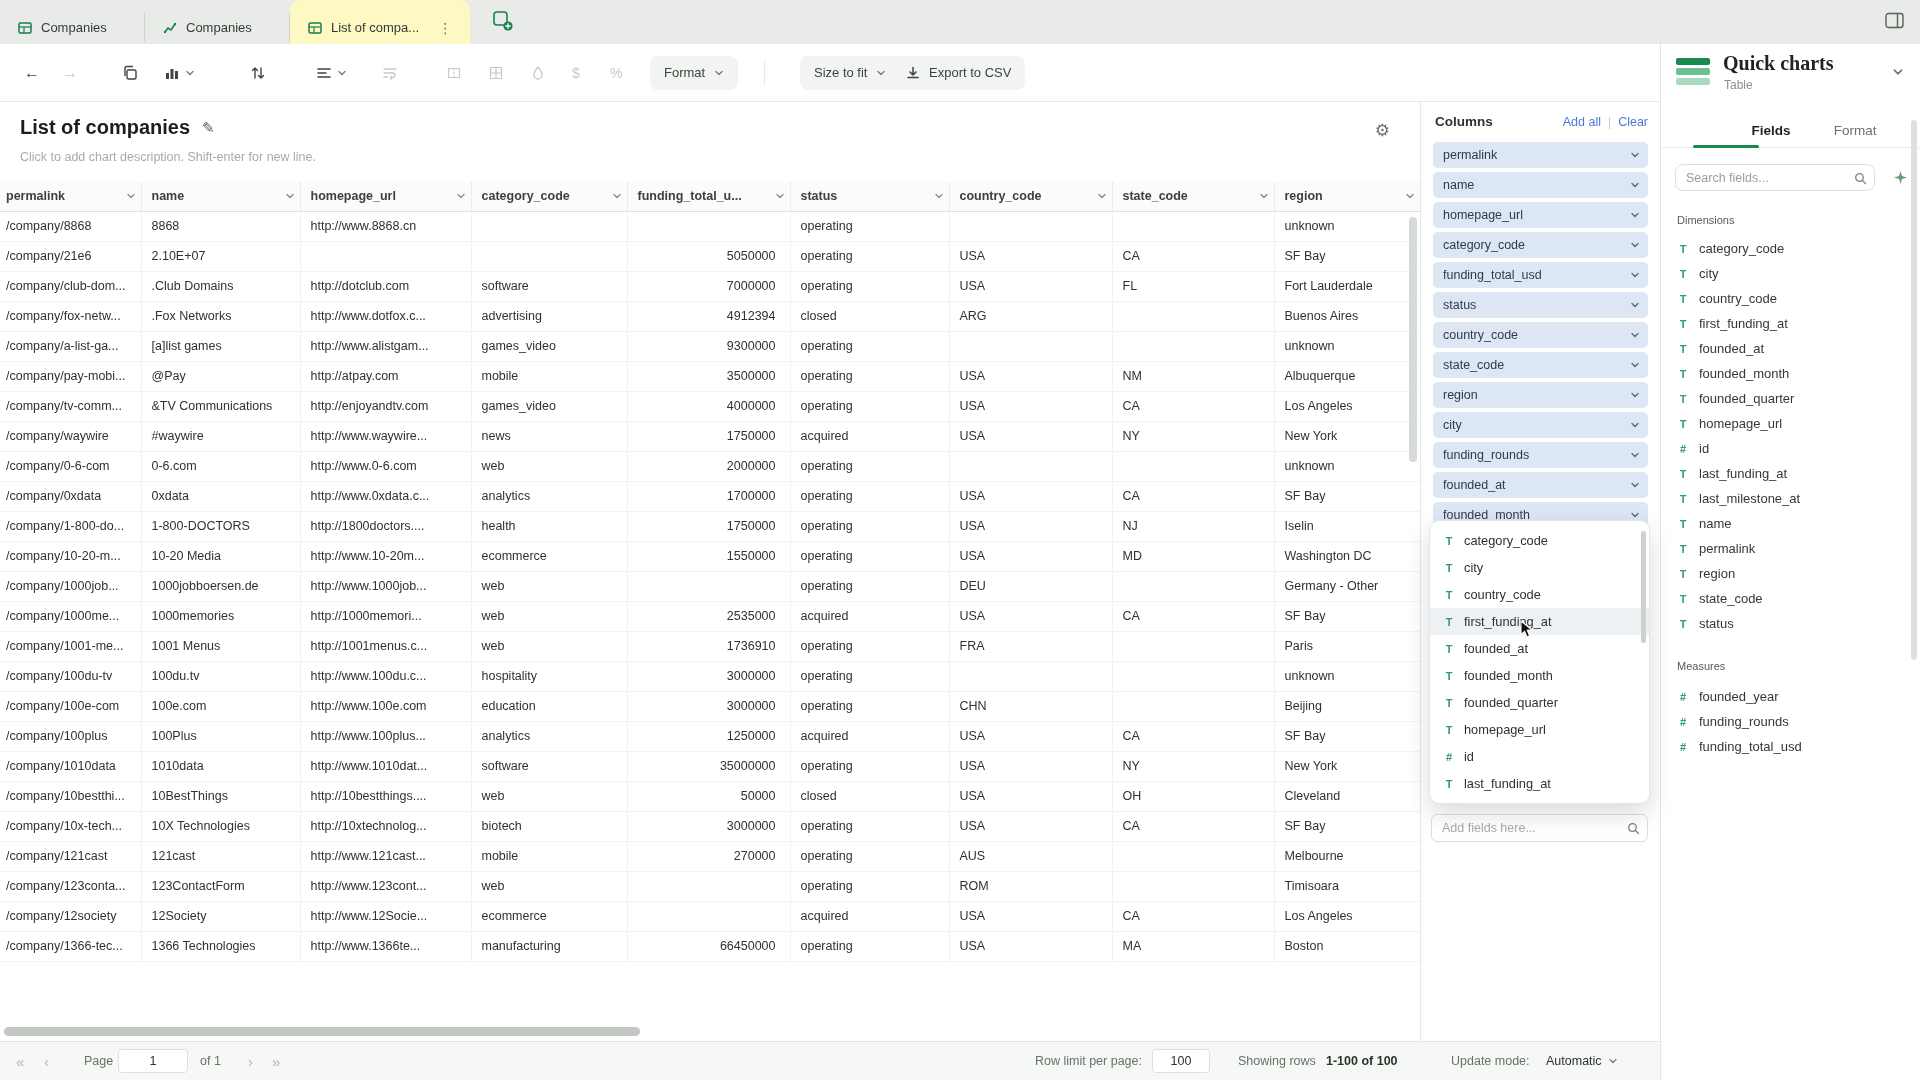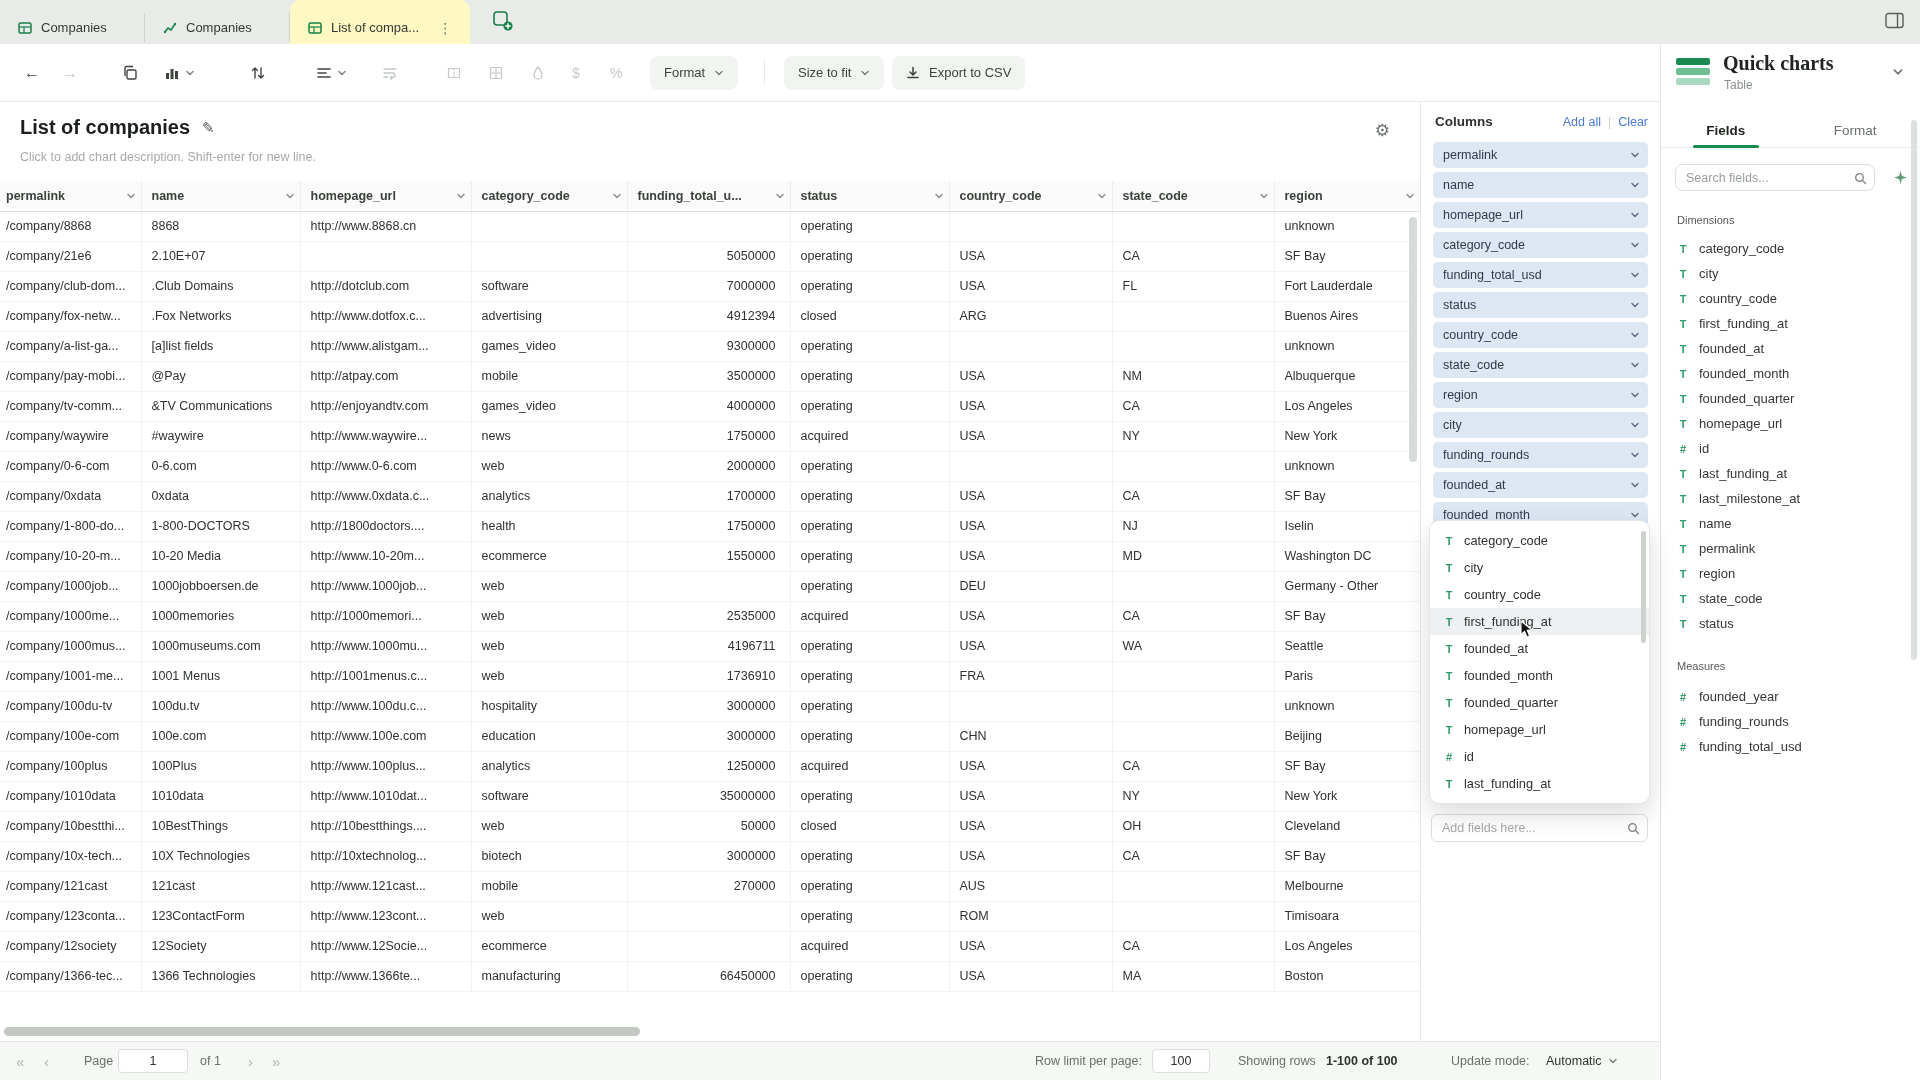--- a/index.html
+++ b/index.html
@@ -64,21 +64,21 @@
   .add-search { position:absolute; right:8px; top:7px; }
 
   
   .rightpanel { position:absolute; left:1660px; top:44px; width:260px; height:1036px; background:#fff; border-left:1px solid #e3e6e3; }
   .qc-icon { position:absolute; left:14px; top:12px; }
   .qc-title { position:absolute; left:62px; top:8px; font-family:"Liberation Serif",serif; font-size:20px; font-weight:600; color:#1f241f; }
   .qc-sub { position:absolute; left:63px; top:34px; font-size:12px; color:#8a908a; }
   .qc-chev { position:absolute; right:16px; top:22px; color:#6e746e; background:none; border:none; cursor:pointer; display:flex; }
   .qc-tabs { position:absolute; top:70px; left:0; right:0; height:34px; border-bottom:1px solid #e8ebe8; display:flex; }
   .qc-tab { width:50%; text-align:center; font-size:13.5px; color:#6b716b; line-height:34px; position:relative; cursor:pointer; }
-  .qc-tab.active { color:#1f241f; font-weight:700; }
+  .qc-tab.active { color:#1f241f; font-weight:700;text-align:right; }
   .qc-tab.active::after { content:''; position:absolute; bottom:-1px; left:50%; transform:translateX(-50%); width:66px; height:3px; background:#168a4e; border-radius:2px; }
   .qc-search { position:absolute; top:120px; left:14px; width:200px; height:27px; }
   .qc-search input { width:100%; height:27px; border:1px solid #dcе0dc; border:1px solid #dce0dc; border-radius:8px; padding:0 28px 0 10px; font-size:12.5px; font-family:inherit; background:#fff; color:#333; }
   .qc-search input::placeholder { color:#9aa09a; }
   .qc-search .sicon { position:absolute; right:8px; top:7px; }
   .sparkle { position:absolute; right:12px; top:126px; background:none; border:none; cursor:pointer; }
   .sec-label { position:absolute; left:16px; font-size:11px; color:#565c56; }
   .f-list { position:absolute; left:16px; right:12px; }
   .f-item { height:25px; display:flex; align-items:center; gap:10px; font-size:13px; color:#343934; cursor:pointer; }
   .qc-scroll { position:absolute; right:3px; top:76px; width:6px; height:540px; border-radius:3px; background:#dde1dd; cursor:pointer; }
@@ -208,21 +208,21 @@
 
     <button class="tb-btn" style="left:650px">
       <span>Format</span>
       <span class="chev">
           <svg width="10" height="10" viewBox="0 0 10 10">
             <path d="M2 3.5 L5 6.5 L8 3.5" fill="none" stroke="currentColor" stroke-width="1.4" stroke-linecap="round"></path>
           </svg>
         </span>
     </button>
     <div class="tb-sep"></div>
-    <button class="tb-btn" style="left:784px">
+    <button class="tb-btn" style="left:800px">
       <span>Size to fit</span>
       <span class="chev">
           <svg width="10" height="10" viewBox="0 0 10 10">
             <path d="M2 3.5 L5 6.5 L8 3.5" fill="none" stroke="currentColor" stroke-width="1.4" stroke-linecap="round"></path>
           </svg>
         </span>
     </button>
     <button class="tb-btn" style="left:892px">
       <span style="display:flex">
         <svg width="14" height="14" viewBox="0 0 14 14">
@@ -343,21 +343,21 @@
               <td>http://www.dotfox.c...</td>
               <td>advertising</td>
               <td class="num">4912394</td>
               <td>closed</td>
               <td>ARG</td>
               <td></td>
               <td>Buenos Aires</td>
             </tr>
             <tr>
               <td>/company/a-list-ga...</td>
-              <td>[a]list fields</td>
+              <td>[a]list games</td>
               <td>http://www.alistgam...</td>
               <td>games_video</td>
               <td class="num">9300000</td>
               <td>operating</td>
               <td></td>
               <td></td>
               <td>unknown</td>
             </tr>
             <tr>
               <td>/company/pay-mobi...</td>
@@ -450,31 +450,20 @@
             <tr>
               <td>/company/1000me...</td>
               <td>1000memories</td>
               <td>http://1000memori...</td>
               <td>web</td>
               <td class="num">2535000</td>
               <td>acquired</td>
               <td>USA</td>
               <td>CA</td>
               <td>SF Bay</td>
-            </tr>
-            <tr>
-              <td>/company/1000mus...</td>
-              <td>1000museums.com</td>
-              <td>http://www.1000mu...</td>
-              <td>web</td>
-              <td class="num">4196711</td>
-              <td>operating</td>
-              <td>USA</td>
-              <td>WA</td>
-              <td>Seattle</td>
             </tr>
             <tr>
               <td>/company/1001-me...</td>
               <td>1001 Menus</td>
               <td>http://1001menus.c...</td>
               <td>web</td>
               <td class="num">1736910</td>
               <td>operating</td>
               <td>FRA</td>
               <td></td>

